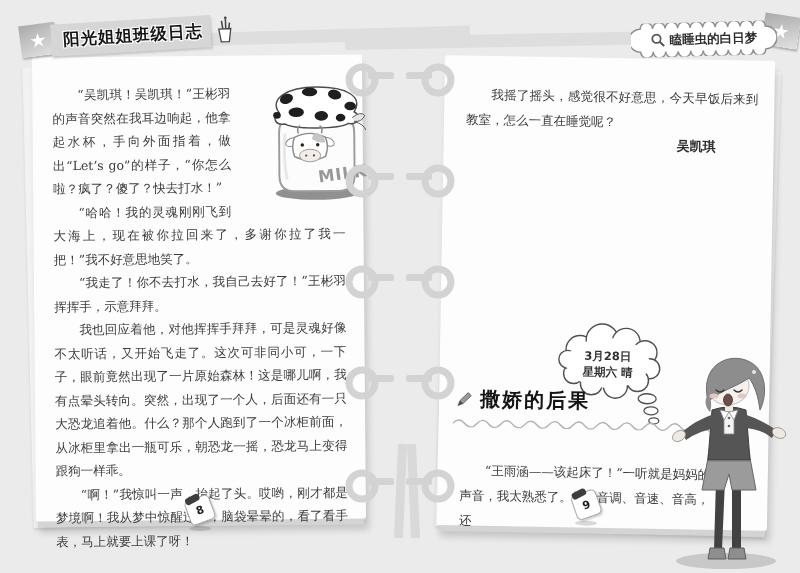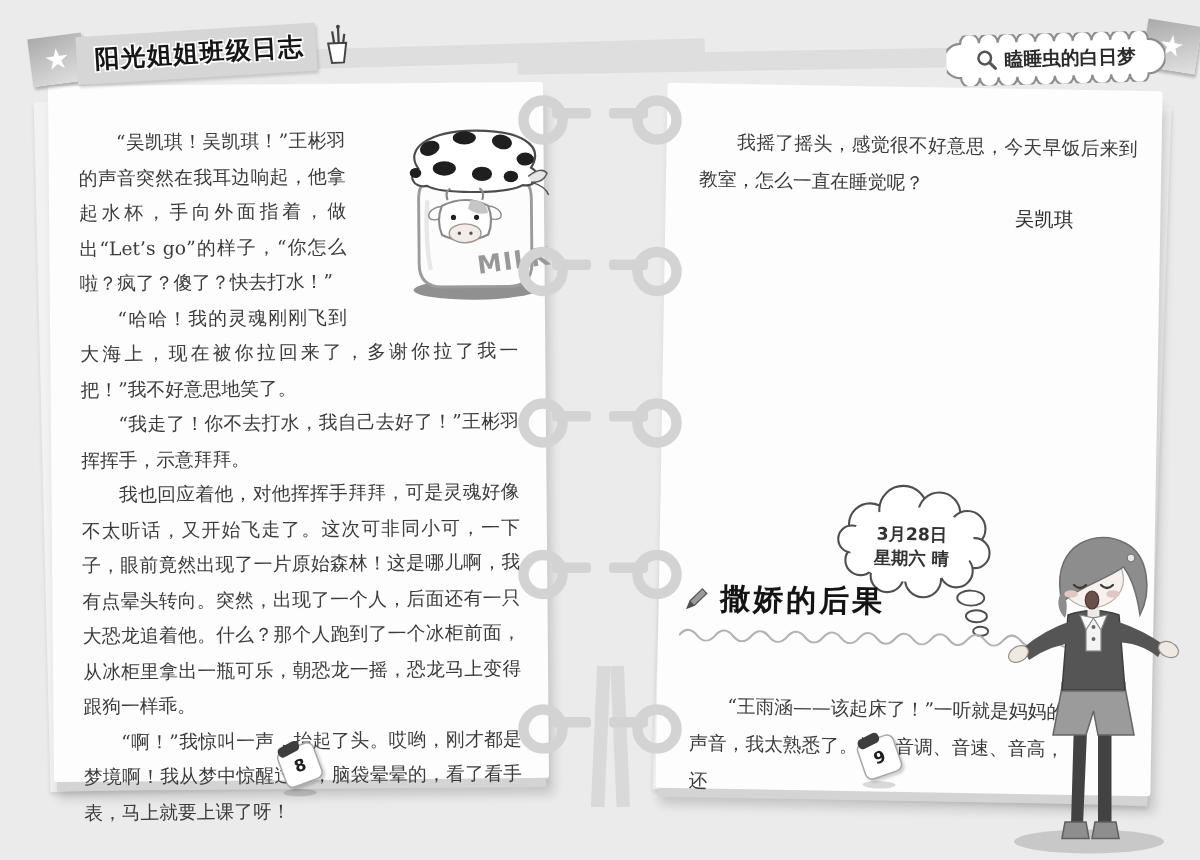--- a/index.html
+++ b/index.html
@@ -50,21 +50,21 @@
   .page-left-content{position:absolute;left:20px;right:18px;top:26px;
     font-family:"DejaVu Serif",serif;font-size:12.5px;line-height:23.5px;color:#3b3b3b;
     text-align:justify}
   .page-left-content p{margin:0;text-indent:2em}
   .milk{float:right;width:106px;height:118px;margin:2px 0 4px 8px}
 
   
   .intro{position:absolute;left:22px;top:26px;right:16px;margin:0;
     font-family:"DejaVu Serif",serif;font-size:12.5px;line-height:25px;color:#3b3b3b;
     text-align:justify;text-indent:2em}
-  .signature{position:absolute;right:58px;top:78px;font-size:13px;font-weight:normal;color:#2c2c2c;
+  .signature{position:absolute;right:58px;top:78px;font-size:13px;font-weight:bold;color:#2c2c2c;
     font-family:"DejaVu Serif",serif}
   .cloud{position:absolute;left:104px;top:258px;width:140px;height:115px}
   .title-row{position:absolute;left:16px;top:330px;display:flex;align-items:center;gap:7px}
   .title-text{font-size:20px;font-weight:bold;color:#141414;letter-spacing:2px}
   .wavy{position:absolute;left:14px;top:360px;width:300px;height:12px}
   .body-par{position:absolute;left:22px;top:402px;right:48px;margin:0;
     font-family:"DejaVu Serif",serif;font-size:12.5px;line-height:25px;color:#3b3b3b;
     text-indent:2em}
 
   

